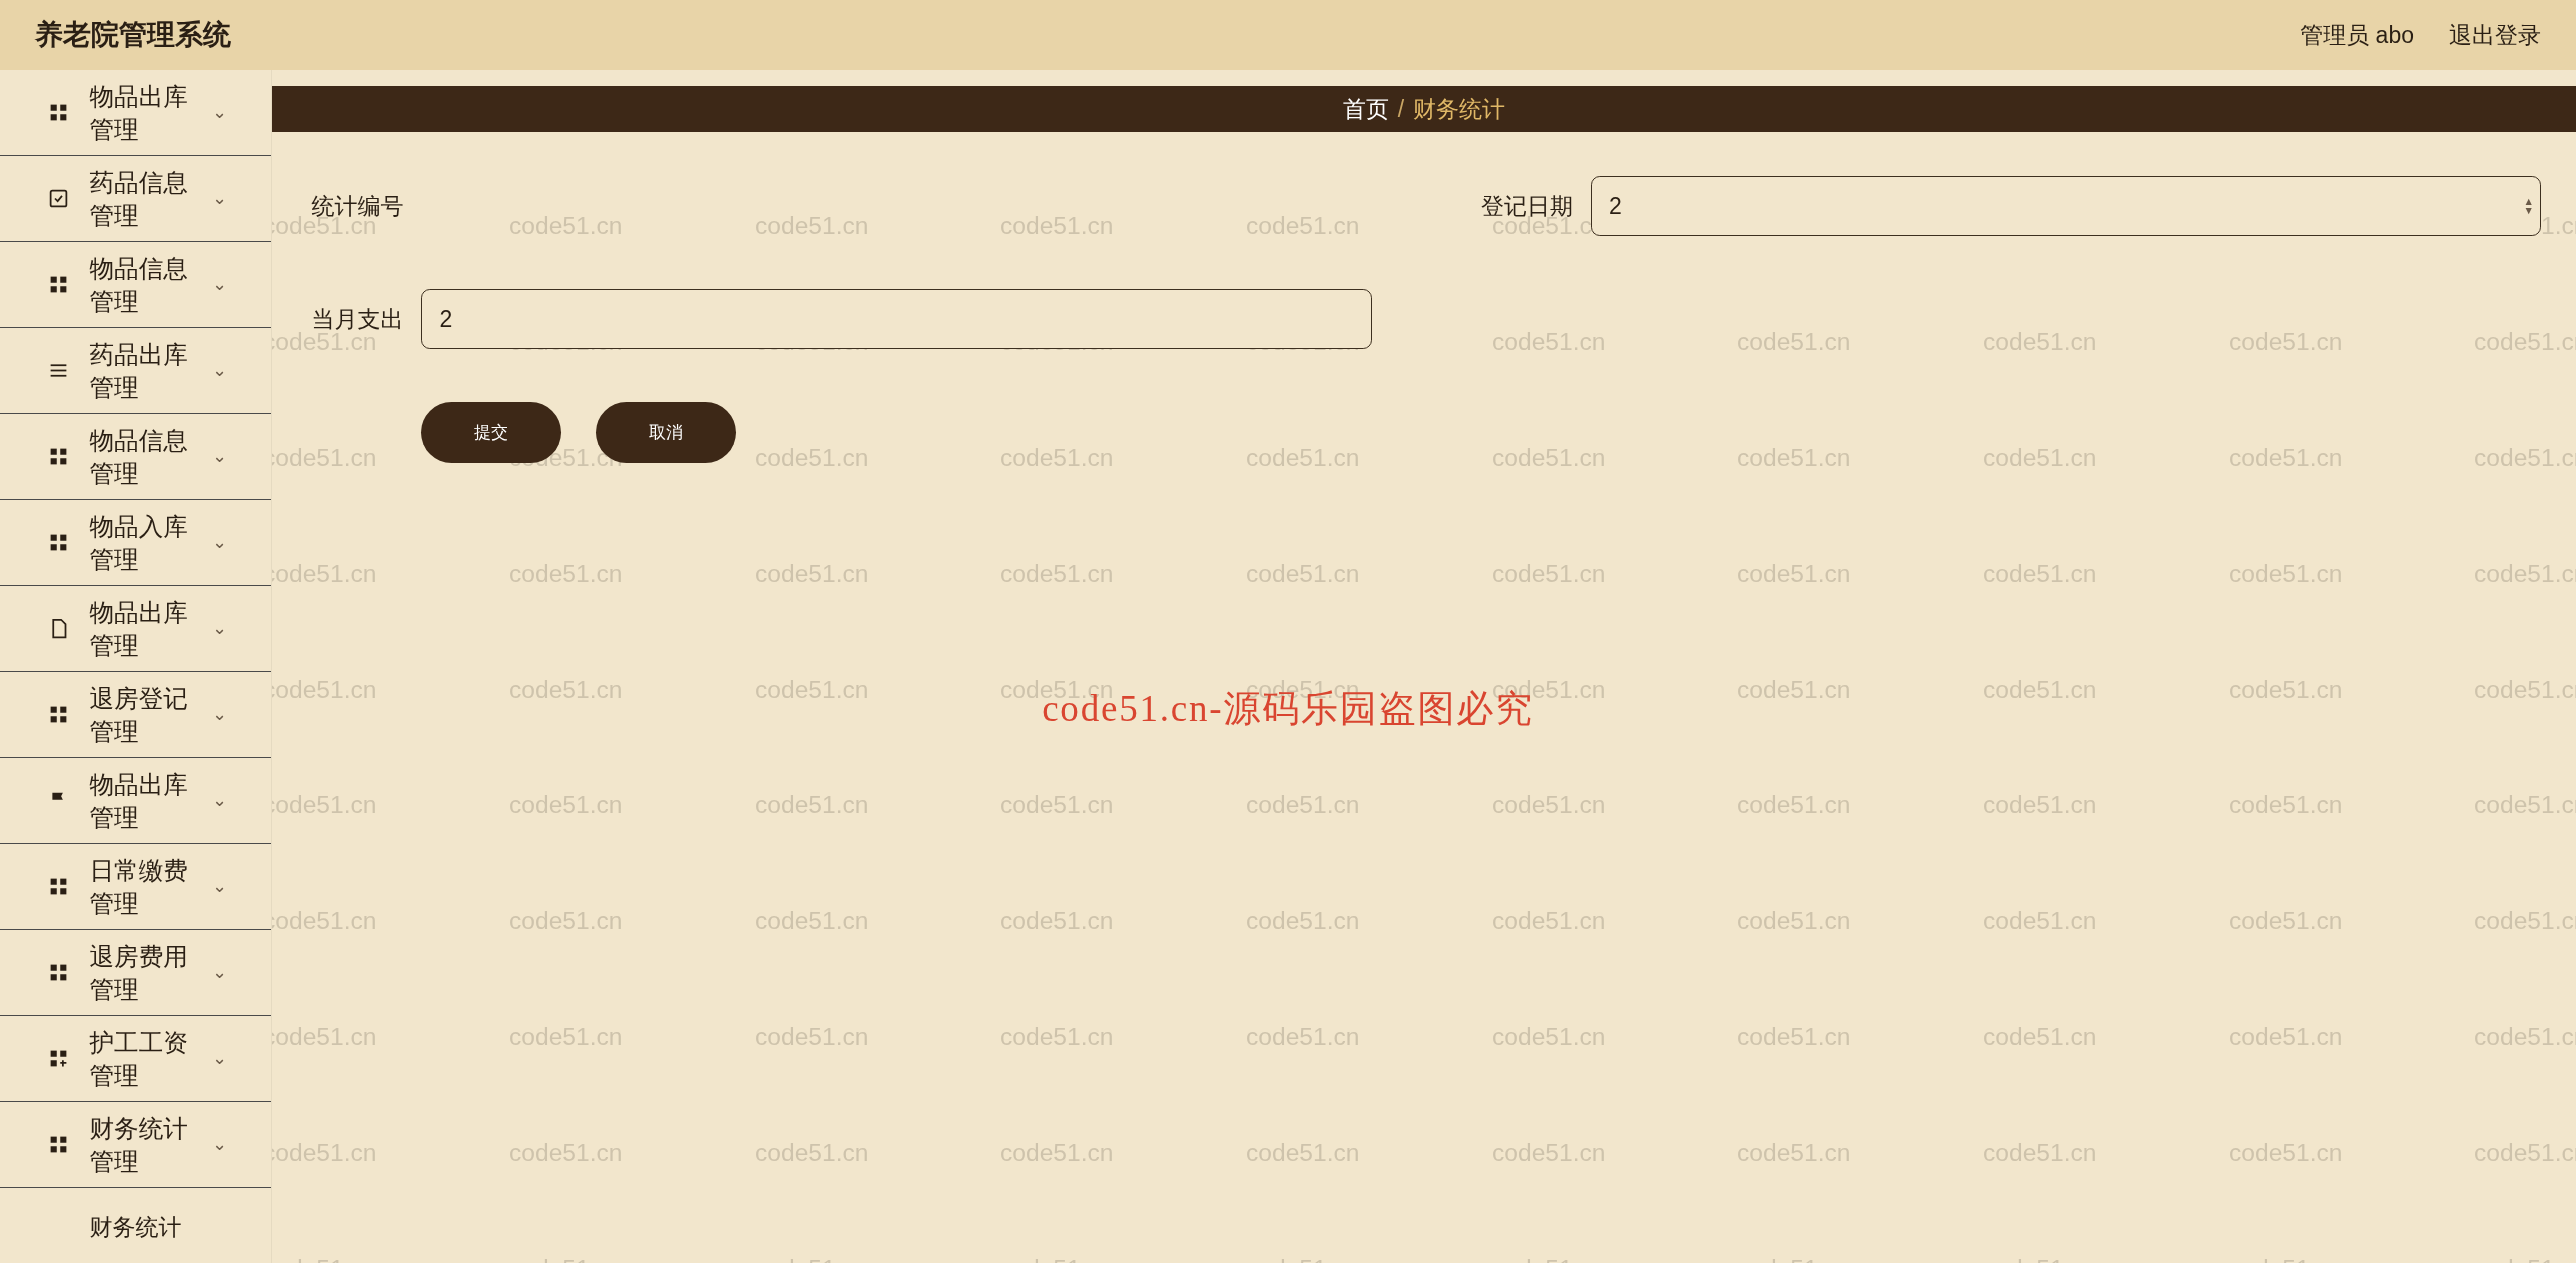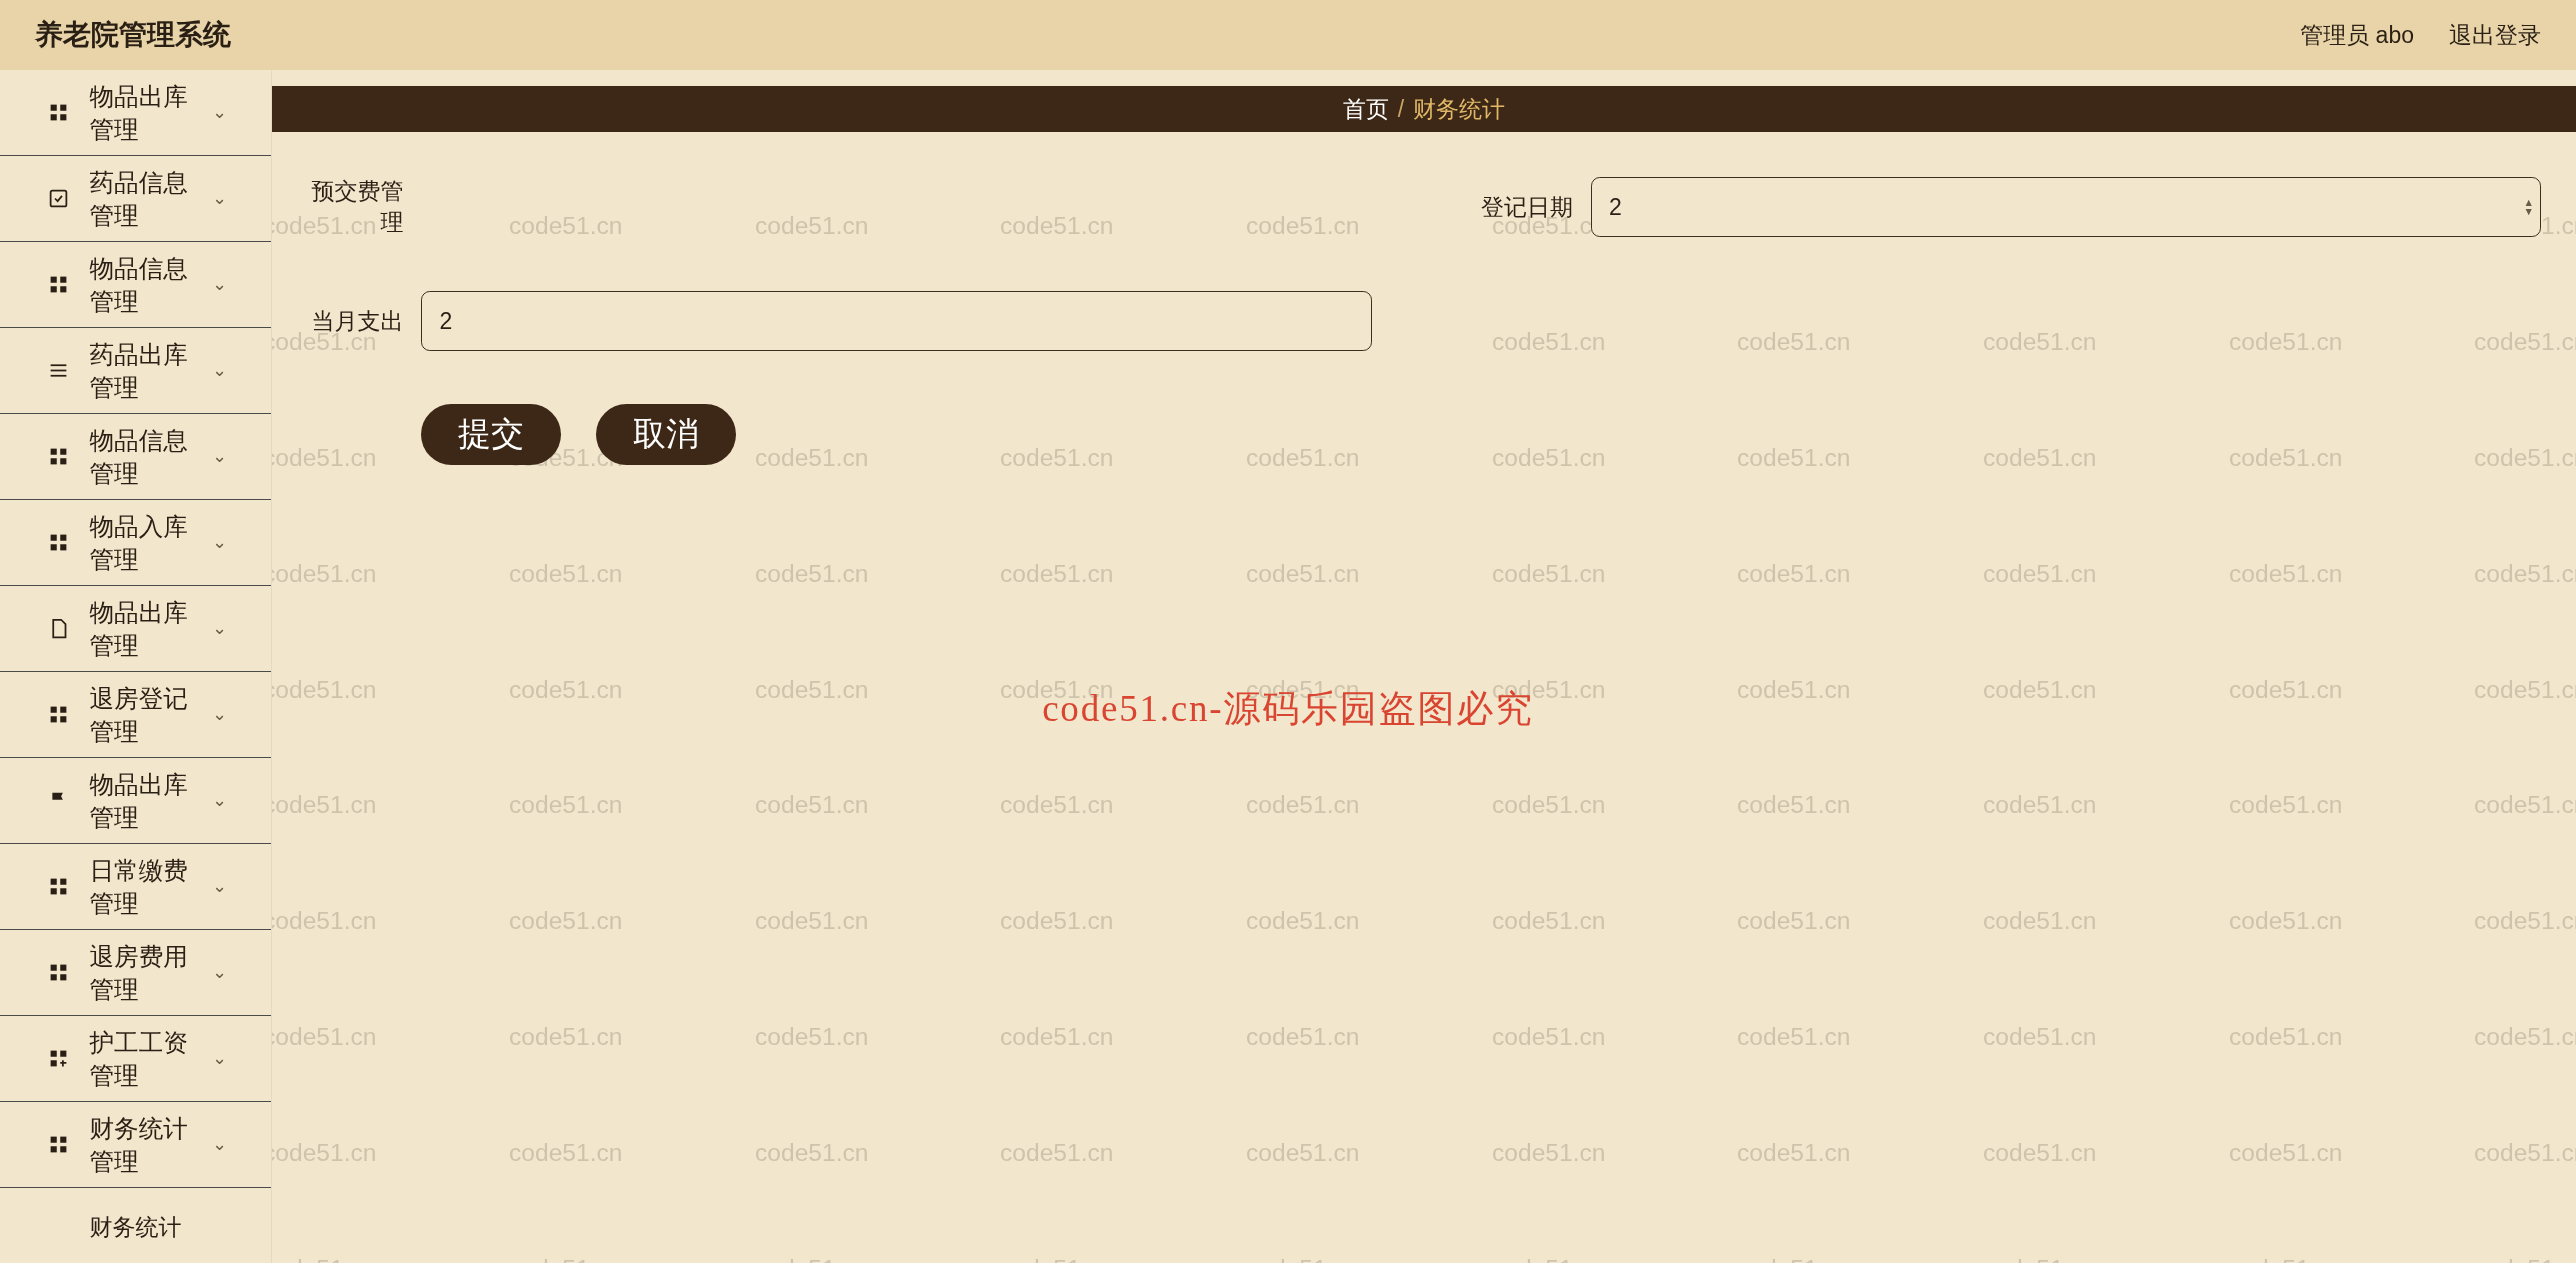--- a/index.html
+++ b/index.html
@@ -168,21 +168,21 @@
       display: flex;
       gap: 35px;
       margin-top: 53px;
       margin-left: 114px;
     }
     .btn {
       width: 140px;
       height: 61px;
       border-radius: 31px;
       border: none;
-      font-size: 33px;
+      font-size: 17px;
       cursor: pointer;
       color: #fff;
       background: #3d2817;
     }
     .watermark-grid {
       position: absolute;
       top: 0;
       left: 0;
       width: 100%;
       height: 100%;
@@ -401,21 +401,21 @@
   <div class="main-content">
     <div class="breadcrumb">
       <span class="home">首页</span>
       <span class="separator">/</span>
       <span class="current">财务统计</span>
     </div>
 
     <div class="form-area">
       <div class="form-grid">
         <div class="form-row">
-          <div class="form-label">预交费管理</div>
+          <div class="form-label">统计编号</div>
         </div>
         <div class="form-row">
           <div class="form-label">登记日期</div>
           <div class="input-wrapper">
             <input class="form-input" value="2" style="">
             <div class="steppers">
                 <span class="stepper-arrow">▲</span>
                 <span class="stepper-arrow">▼</span>
               </div>
           </div>

